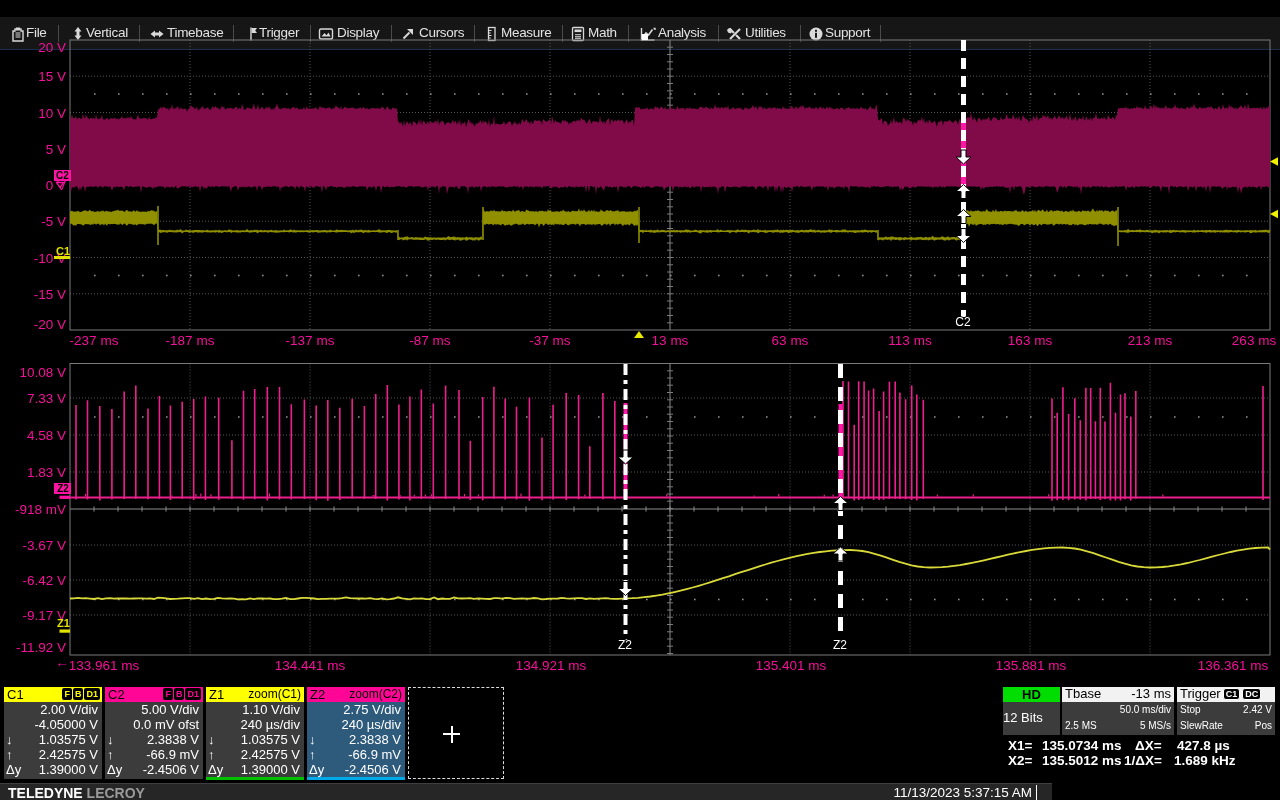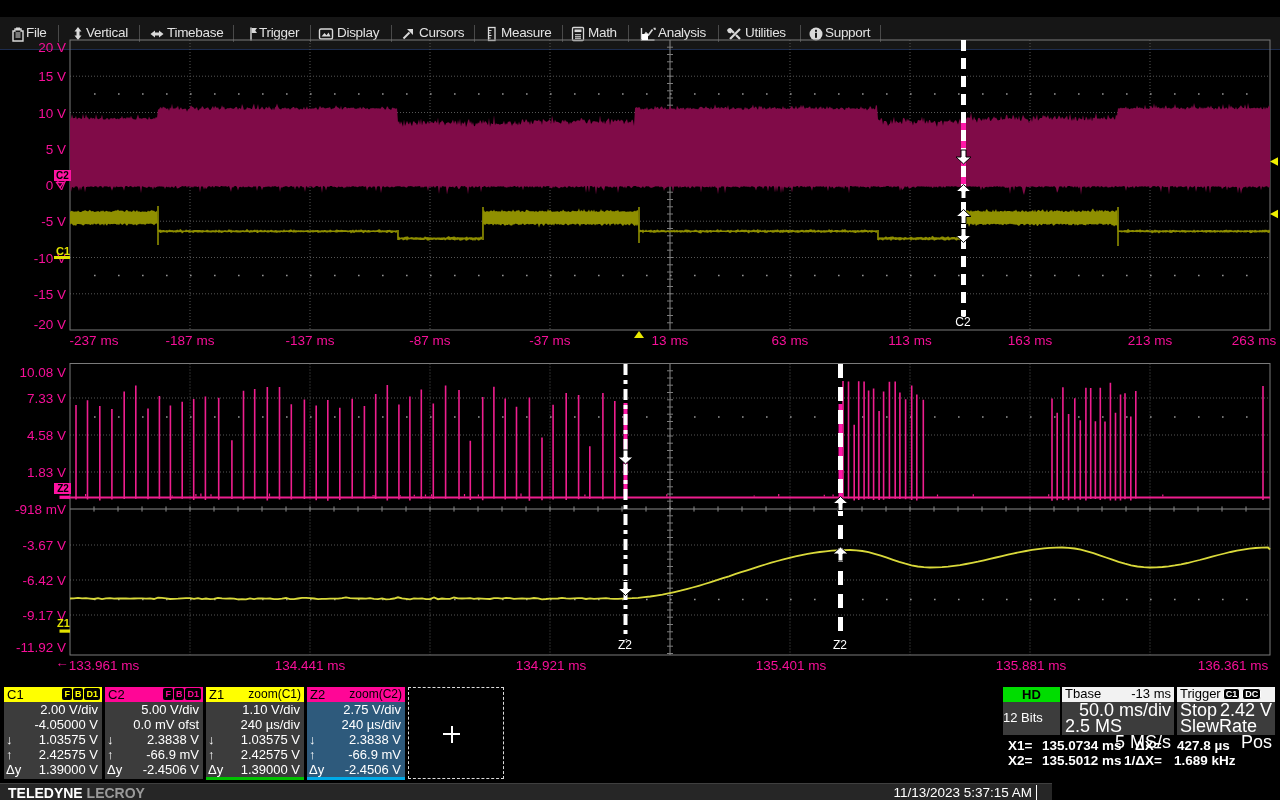--- a/index.html
+++ b/index.html
@@ -28,21 +28,21 @@
 .addbox { position:absolute; left:408px; top:687px; width:96px; height:92px; border:1px dashed #ddd;
   background:#000; }
 .hdbox { position:absolute; left:1003px; top:687px; width:57px; height:48px; }
 .hdhdr { height:15px; background:#00dd00; color:#000; font-weight:bold; font-size:13px; text-align:center; }
 .hdbody { height:33px; background:#3c3c3c; color:#fff; font-size:13px; text-align:left; line-height:32px; }
 .tbbox { position:absolute; left:1062px; top:687px; width:112px; height:48px; }
 .trbox { position:absolute; left:1177px; top:687px; width:98px; height:48px; }
 .whdr { height:15px; background:#f2f2f2; color:#000; font-size:13px; padding:0 3px; line-height:14px;}
 .tbdg { display:inline-block; background:#000; color:#fff; border-radius:3px; font-size:9px; font-weight:bold;
   height:12px; line-height:11px; padding:0 2px; margin-left:2px; vertical-align:top; border:1px solid #fff; margin-top:1px; }
-.tbody { height:33px; background:#3c3c3c; color:#fff; font-size:18px; padding:0 3px; }
+.tbody { height:33px; background:#3c3c3c; color:#fff; font-size:10px; padding:0 3px; }
 .tbody div { height:16px; line-height:16px; }
 .xread { position:absolute; color:#fff; font-size:13.5px; height:15px; }
 .xread span { white-space:nowrap;font-weight:bold; }
 #botbar { position:absolute; left:0; top:783px; width:1052px; height:17px; background:#262626;
   border-top:1px solid #3f3f3f; }
 #logo { position:absolute; left:8px; top:1px; font-size:14px; font-weight:bold; color:#fff; }
 #logo span { color:#9a9a9a; }
 #tstamp { position:absolute; right:20px; top:1px; font-size:13.5px; color:#fff; }
 #tsep { position:absolute; right:15px; top:1px; width:1px; height:16px; background:#fff; }
 </style></head>

